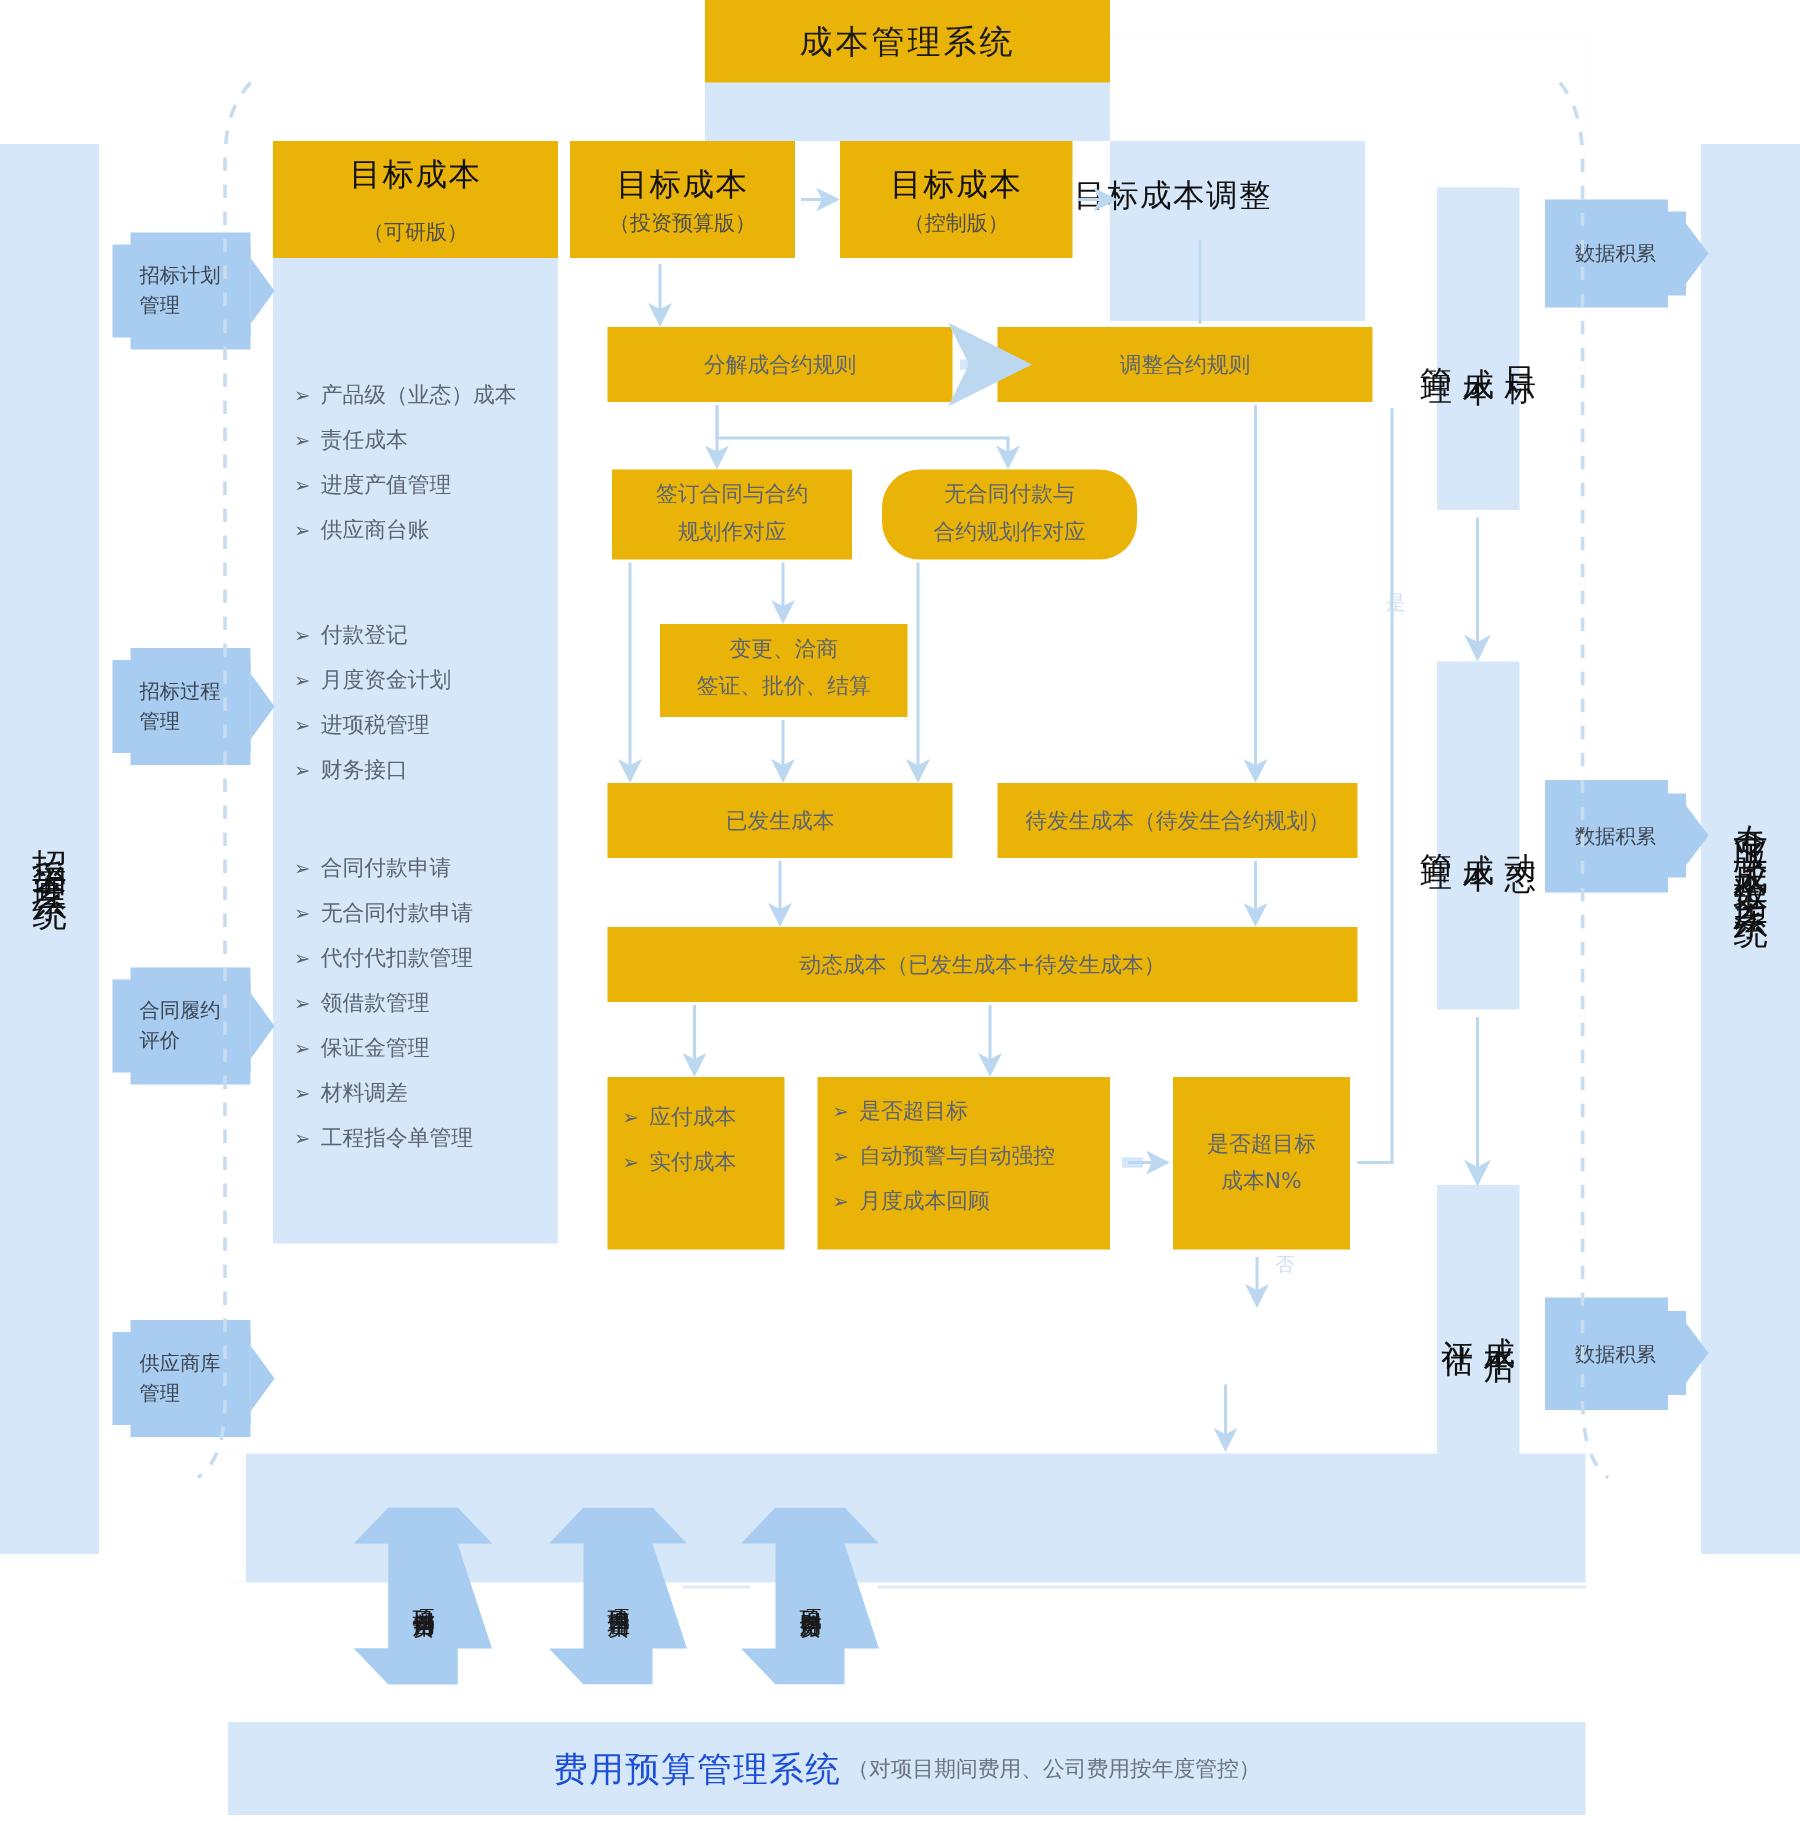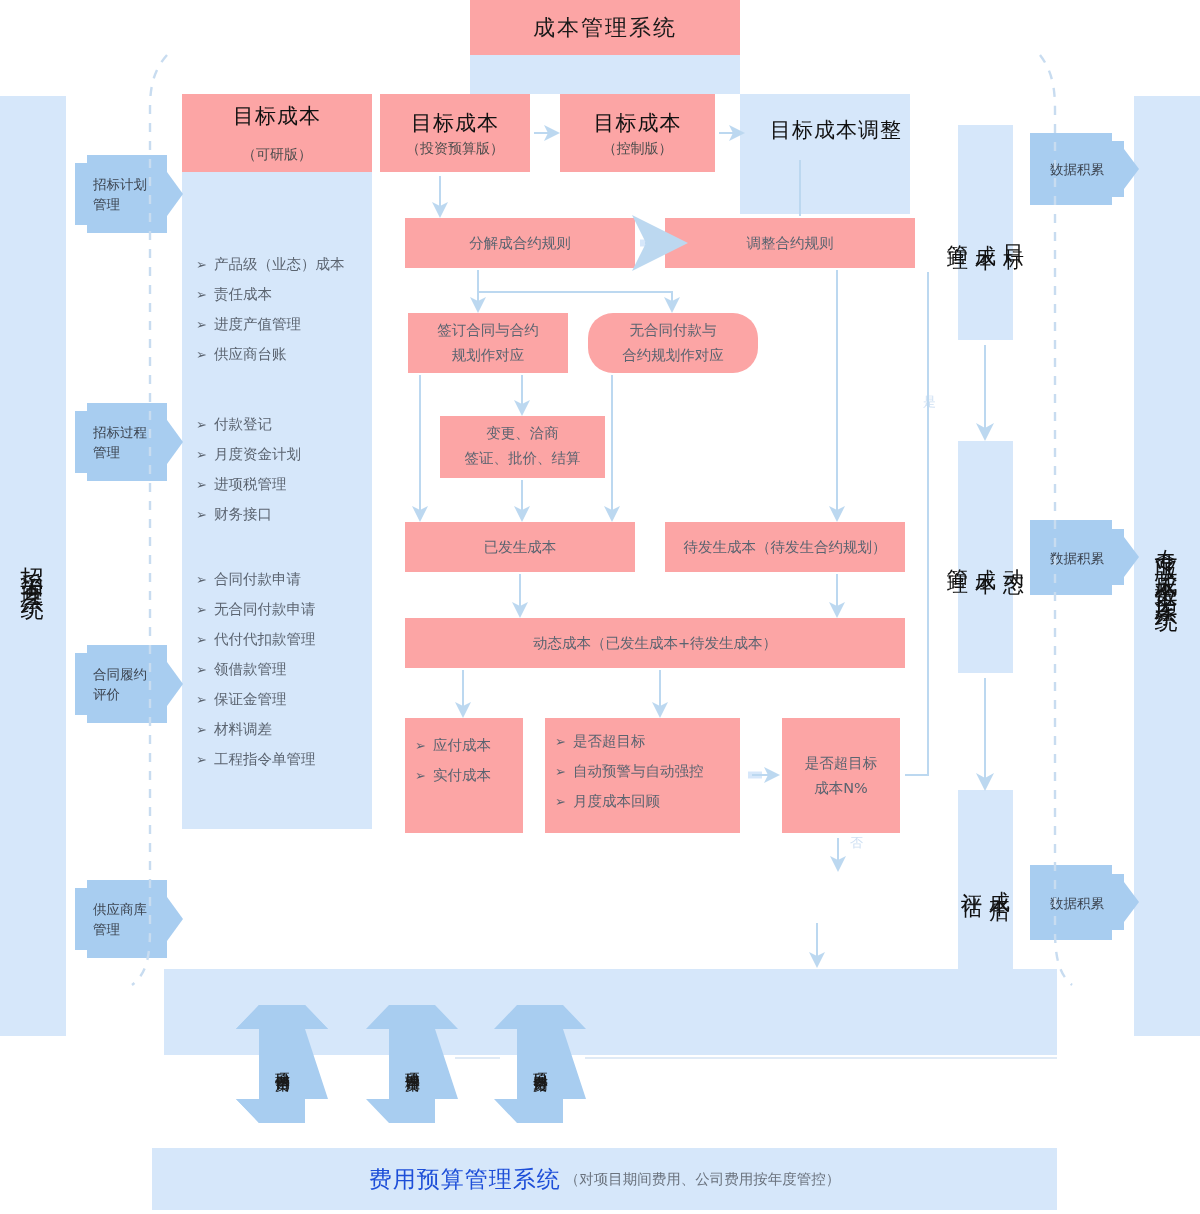--- a/index.html
+++ b/index.html
@@ -3,21 +3,21 @@
 <meta charset="utf-8">
 <style>
   html,body{margin:0;padding:0;background:#fff;}
   body{width:1200px;height:1214px;position:relative;
        font-family:"DejaVu Sans","Liberation Sans",sans-serif;
        -webkit-font-smoothing:antialiased;}
   #stage{position:absolute;left:0;top:0;width:1200px;height:1214px;overflow:hidden;}
   .abs{position:absolute;box-sizing:border-box;}
   
   .pane{background:#d6e7fa;}
-  .box{background:#fca5a5;}
+  .box{background:#eab308;}
   .badge{background:#a8cdf0;}
   .ctr{display:flex;align-items:center;justify-content:center;text-align:center;}
   .lead{display:flex;align-items:center;}
   .vtext{writing-mode:vertical-rl;text-orientation:upright;}
   .t-title{font-size:22px;color:#1a1a1a;font-weight:400;letter-spacing:2px;}
   .t-h1{font-size:21px;color:#111;letter-spacing:1px;}
   .t-sub{font-size:14px;color:#4d4d4d;}
   .t-node{font-size:14.5px;color:#5b6470;}
   .t-node2{font-size:14.5px;color:#5b6470;line-height:25px;}
   .t-badge{font-size:13.5px;color:#3c4450;line-height:20px;}
@@ -60,21 +60,21 @@
   <div class="abs" style="left:75px;top:155px;width:105px;height:78px;">
     <div class="abs badge" style="left:0;top:8px;width:92px;height:62px;"></div>
     <div class="abs badge" style="left:12px;top:0;width:80px;height:78px;"></div>
     <div class="abs" style="left:92px;top:17px;width:0;height:0;border-top:22px solid transparent;border-bottom:22px solid transparent;border-left:16px solid #a8cdf0;"></div>
     <div class="abs lead" style="left:12px;top:0;width:88px;height:78px;padding-left:6px;">
       <span class="t-badge" style="white-space:pre-line;">招标计划
 管理</span>
     </div>
   </div>
 
-  <div class="abs" style="left:75px;top:403px;width:105px;height:78px;">
+  <div class="abs" style="left:75px;top:432px;width:105px;height:78px;">
     <div class="abs badge" style="left:0;top:8px;width:92px;height:62px;"></div>
     <div class="abs badge" style="left:12px;top:0;width:80px;height:78px;"></div>
     <div class="abs" style="left:92px;top:17px;width:0;height:0;border-top:22px solid transparent;border-bottom:22px solid transparent;border-left:16px solid #a8cdf0;"></div>
     <div class="abs lead" style="left:12px;top:0;width:88px;height:78px;padding-left:6px;">
       <span class="t-badge" style="white-space:pre-line;">招标过程
 管理</span>
     </div>
   </div>
 
   <div class="abs" style="left:75px;top:645px;width:105px;height:78px;">
@@ -106,21 +106,21 @@
     <span class="t-h1">目标成本</span>
     <span class="t-sub" style="margin-top:3px;">（投资预算版）</span>
   </div>
 
   <div class="abs box ctr" style="left:560px;top:94px;width:155px;height:78px;flex-direction:column;">
     <span class="t-h1">目标成本</span>
     <span class="t-sub" style="margin-top:3px;">（控制版）</span>
   </div>
 
   <div class="abs pane" style="left:740px;top:94px;width:170px;height:120px;"></div>
-  <div class="abs ctr" style="left:765px;top:100px;width:142px;height:60px;">
+  <div class="abs ctr" style="left:711px;top:100px;width:142px;height:60px;">
     <span class="t-h1">目标成本调整</span>
   </div>
 
   <div class="abs" style="left:196px;top:255px;width:180px;">
     <ul class="bl">
       <li>
           <span class="gl">➢</span>
           <span class="lb t-bullet">产品级（业态）成本</span>
         </li>
       <li>

